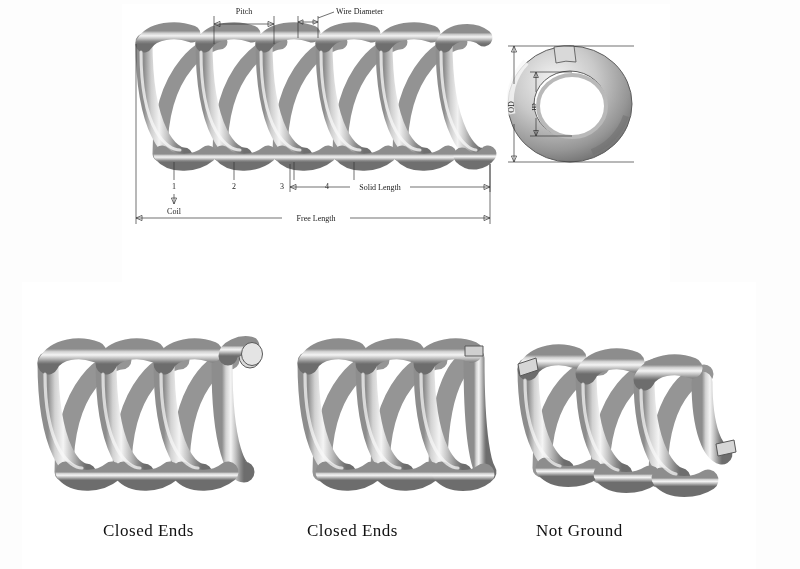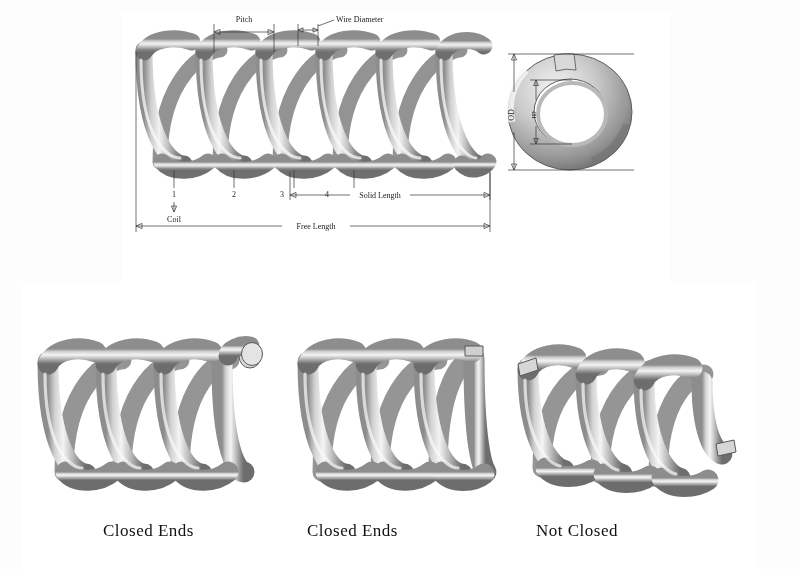--- a/index.html
+++ b/index.html
@@ -17,21 +17,21 @@
   .page {
     position: absolute;
     inset: 0;
     background: #fdfdfd;
   }
 
   
   .panel-top {
     position: absolute;
     left: 122px;
-    top: 12px;
+    top: 4px;
     width: 548px;
     height: 280px;
     background: #ffffff;
   }
 
   
   .panel-bottom {
     position: absolute;
     left: 22px;
     top: 282px;
@@ -353,17 +353,16 @@
 
   <div class="caption cap1">
     <div>Closed Ends</div>
     <div>Not Ground</div>
   </div>
   <div class="caption cap2">
     <div>Closed Ends</div>
     <div>Ground Ends</div>
   </div>
   <div class="caption cap3">
-    <div>Not Closed</div>
     <div>Not Ground</div>
   </div>
 
 </div>
 
 </body></html>

